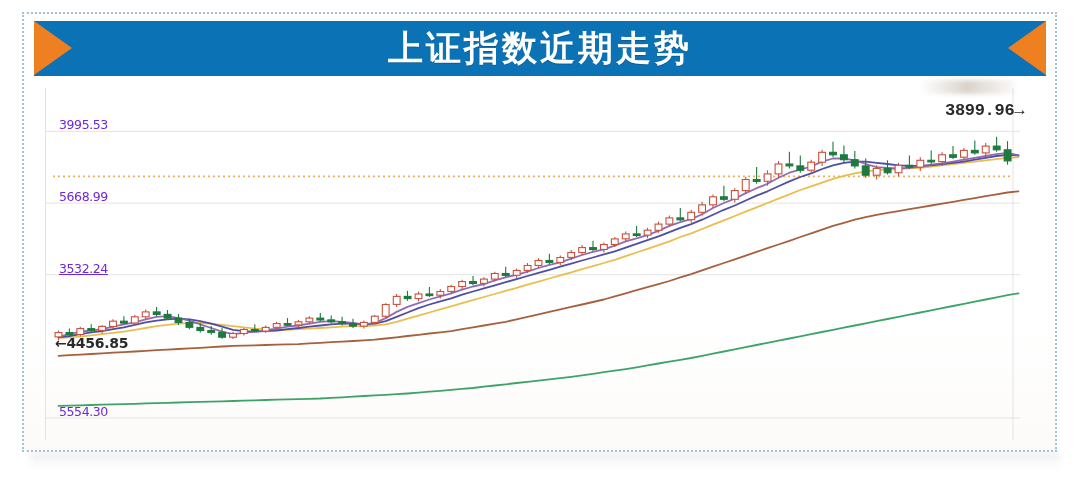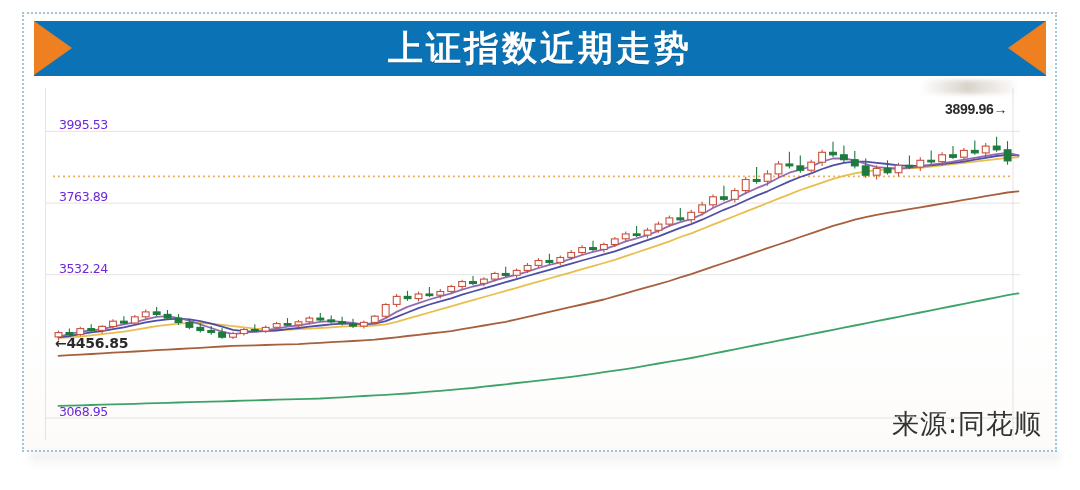--- a/index.html
+++ b/index.html
@@ -71,23 +71,23 @@
   .axis-label{
     position:absolute;
     font-size:12.5px;
     color:#6d28d9;
     font-family:"DejaVu Sans","Liberation Sans",sans-serif;
     letter-spacing:-0.4px;
     white-space:nowrap;
   }
   .last-price{
     position:absolute;
-    font-size:14px;font-weight:bold;
+    font-size:17px;font-weight:bold;
     color:#2a2a2a;
-    font-family:Liberation Sans, sans-serif;
+    font-family:Liberation Mono, monospace;
     letter-spacing:-0.3px;
     white-space:nowrap;
   }
   .low-marker{
     position:absolute;
     font-size:14px;font-weight:bold;
     color:#2a2a2a;
     font-family:"DejaVu Sans","Liberation Sans",sans-serif;
     letter-spacing:-0.3px;
     white-space:nowrap;
@@ -310,22 +310,21 @@
         <line x1="951.6" y1="48.8" x2="951.6" y2="63.7" stroke="#1e7a3c" stroke-width="1.1"></line>
         <rect x="948.3" y="58.1" width="6.8" height="3.7" fill="#1e7a3c" stroke="#1e7a3c" stroke-width="1.1"></rect>
         <line x1="962.5" y1="53.2" x2="962.5" y2="76.7" stroke="#1e7a3c" stroke-width="1.1"></line>
         <rect x="959.2" y="61.8" width="6.8" height="11.1" fill="#1e7a3c" stroke="#1e7a3c" stroke-width="1.1"></rect>
       </svg>
   </div>
 
   <div class="smudge"></div>
 
   <div class="axis-label" id="ylab0" style="left: 59px; top: 117.406px;">3995.53</div>
-  <div class="axis-label" id="ylab1" style="left: 59px; top: 189.053px;">3763.89</div>
-  <div class="axis-label" id="ylab2" style="left: 59px; top: 260.703px;">3532.24</div>
-  <div class="axis-label" id="ylab3" style="left: 59px; top: 404px;">3068.95</div>
+  <div class="axis-label" id="ylab1" style="left: 59px; top: 189.053px;">5668.99</div>
+  <div class="axis-label" id="ylab2" style="left: 59px; top: 260.703px; text-decoration: underline;">3532.24</div>
+  <div class="axis-label" id="ylab3" style="left: 59px; top: 404px;">5554.30</div>
 
   <div class="last-price" id="lastprice" style="left: 945px; top: 101px;">3899.96→</div>
   <div class="low-marker" id="lowmark" style="left: 55px; top: 334.862px;">←4456.85</div>
 
-  <div class="source">来源:同花顺</div>
 
 </div>
 
 </body></html>

